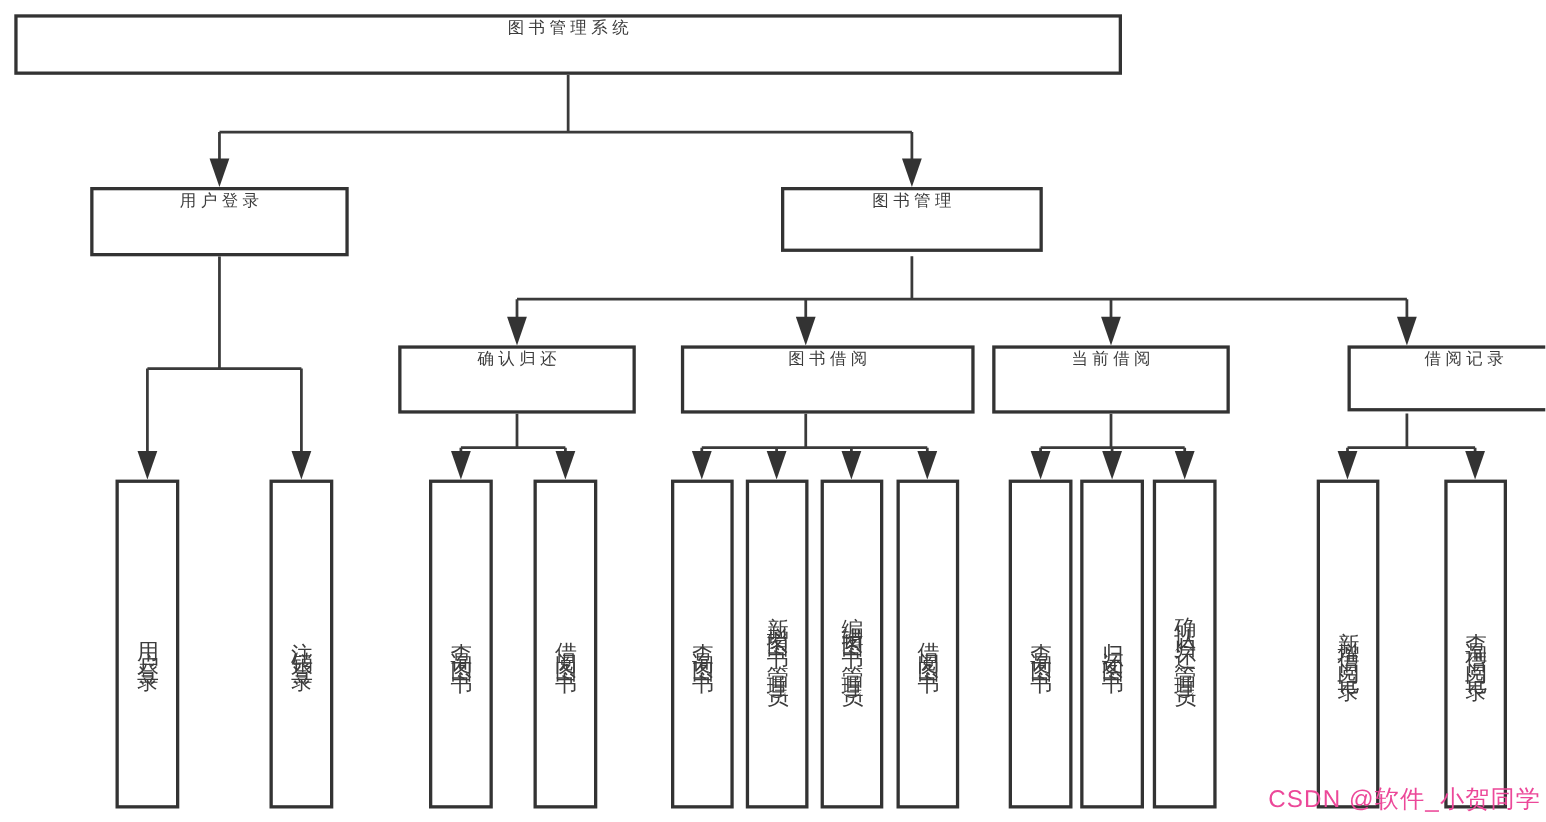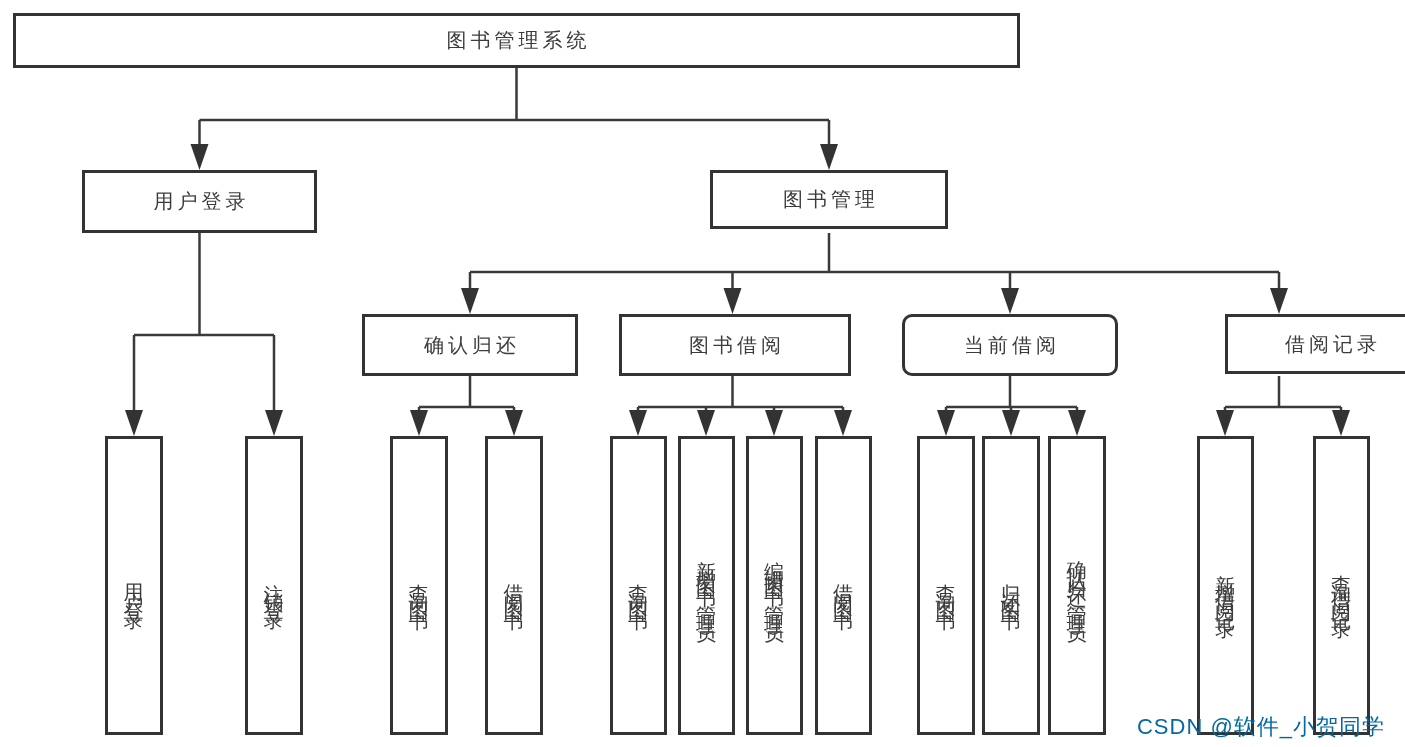--- a/index.html
+++ b/index.html
@@ -26,46 +26,46 @@
   .node {
     position: absolute;
     box-sizing: border-box;
     background: #ffffff;
     border: 3px solid #333333;
     color: #3c3c3c;
     z-index: 2;
   }
   .box-h {
     display: flex;
-    align-items: center;
+    align-items: flex-start;
     justify-content: center;
-    font-size: 20px;
+    font-size: 15px;
     letter-spacing: 4px;
     text-indent: 4px; 
     white-space: nowrap;
   }
   .box-v {
     writing-mode: vertical-lr;
     text-orientation: mixed;
     display: flex;
     align-items: center;      
     justify-content: center;  
     font-size: 20px;
     letter-spacing: 9px;
     line-height: 1;
     white-space: nowrap;
   }
   .watermark {
     position: absolute;
-    right: 20px;
+    right: 4px;
     top: 712px;
     z-index: 5;
     font-size: 22px;
     letter-spacing: 1px;
-    color: #0369a1;
+    color: #ec4899;
     white-space: nowrap;
   }
 </style>
 </head>
 <body>
 
 <div class="canvas">
 
   <svg class="connectors" viewBox="0 0 1405 747" xmlns="http://www.w3.org/2000/svg">
     <g stroke="#3a3a3a" stroke-width="2.5" fill="none">
@@ -117,24 +117,24 @@
   <div class="node box-h" style="left:82px; top:170px; width:235px; height:63px;">
     <span>用户登录</span>
   </div>
   <div class="node box-h" style="left:710px; top:170px; width:238px; height:59px;">
     <span>图书管理</span>
   </div>
 
   <div class="node box-h" style="left:362px; top:314px; width:216px; height:62px;">
     <span>确认归还</span>
   </div>
-  <div class="node box-h" style="left:619px; top:314px; width:232px; height:62px;">
+  <div class="node box-h" style="left:619px; top:314px; width:267px; height:62px;">
     <span>图书借阅</span>
   </div>
-  <div class="node box-h" style="left:902px; top:314px; width:216px; height:62px;border-radius:10px;">
+  <div class="node box-h" style="left:902px; top:314px; width:216px; height:62px;">
     <span>当前借阅</span>
   </div>
   <div class="node box-h" style="left:1225px; top:314px; width:212px; height:60px;">
     <span>借阅记录</span>
   </div>
 
   <div class="node box-v" style="left:105px; top:436px; width:58px; height:299px;">
     <span>用户登录</span>
   </div>
   <div class="node box-v" style="left:245px; top:436px; width:58px; height:299px;">

